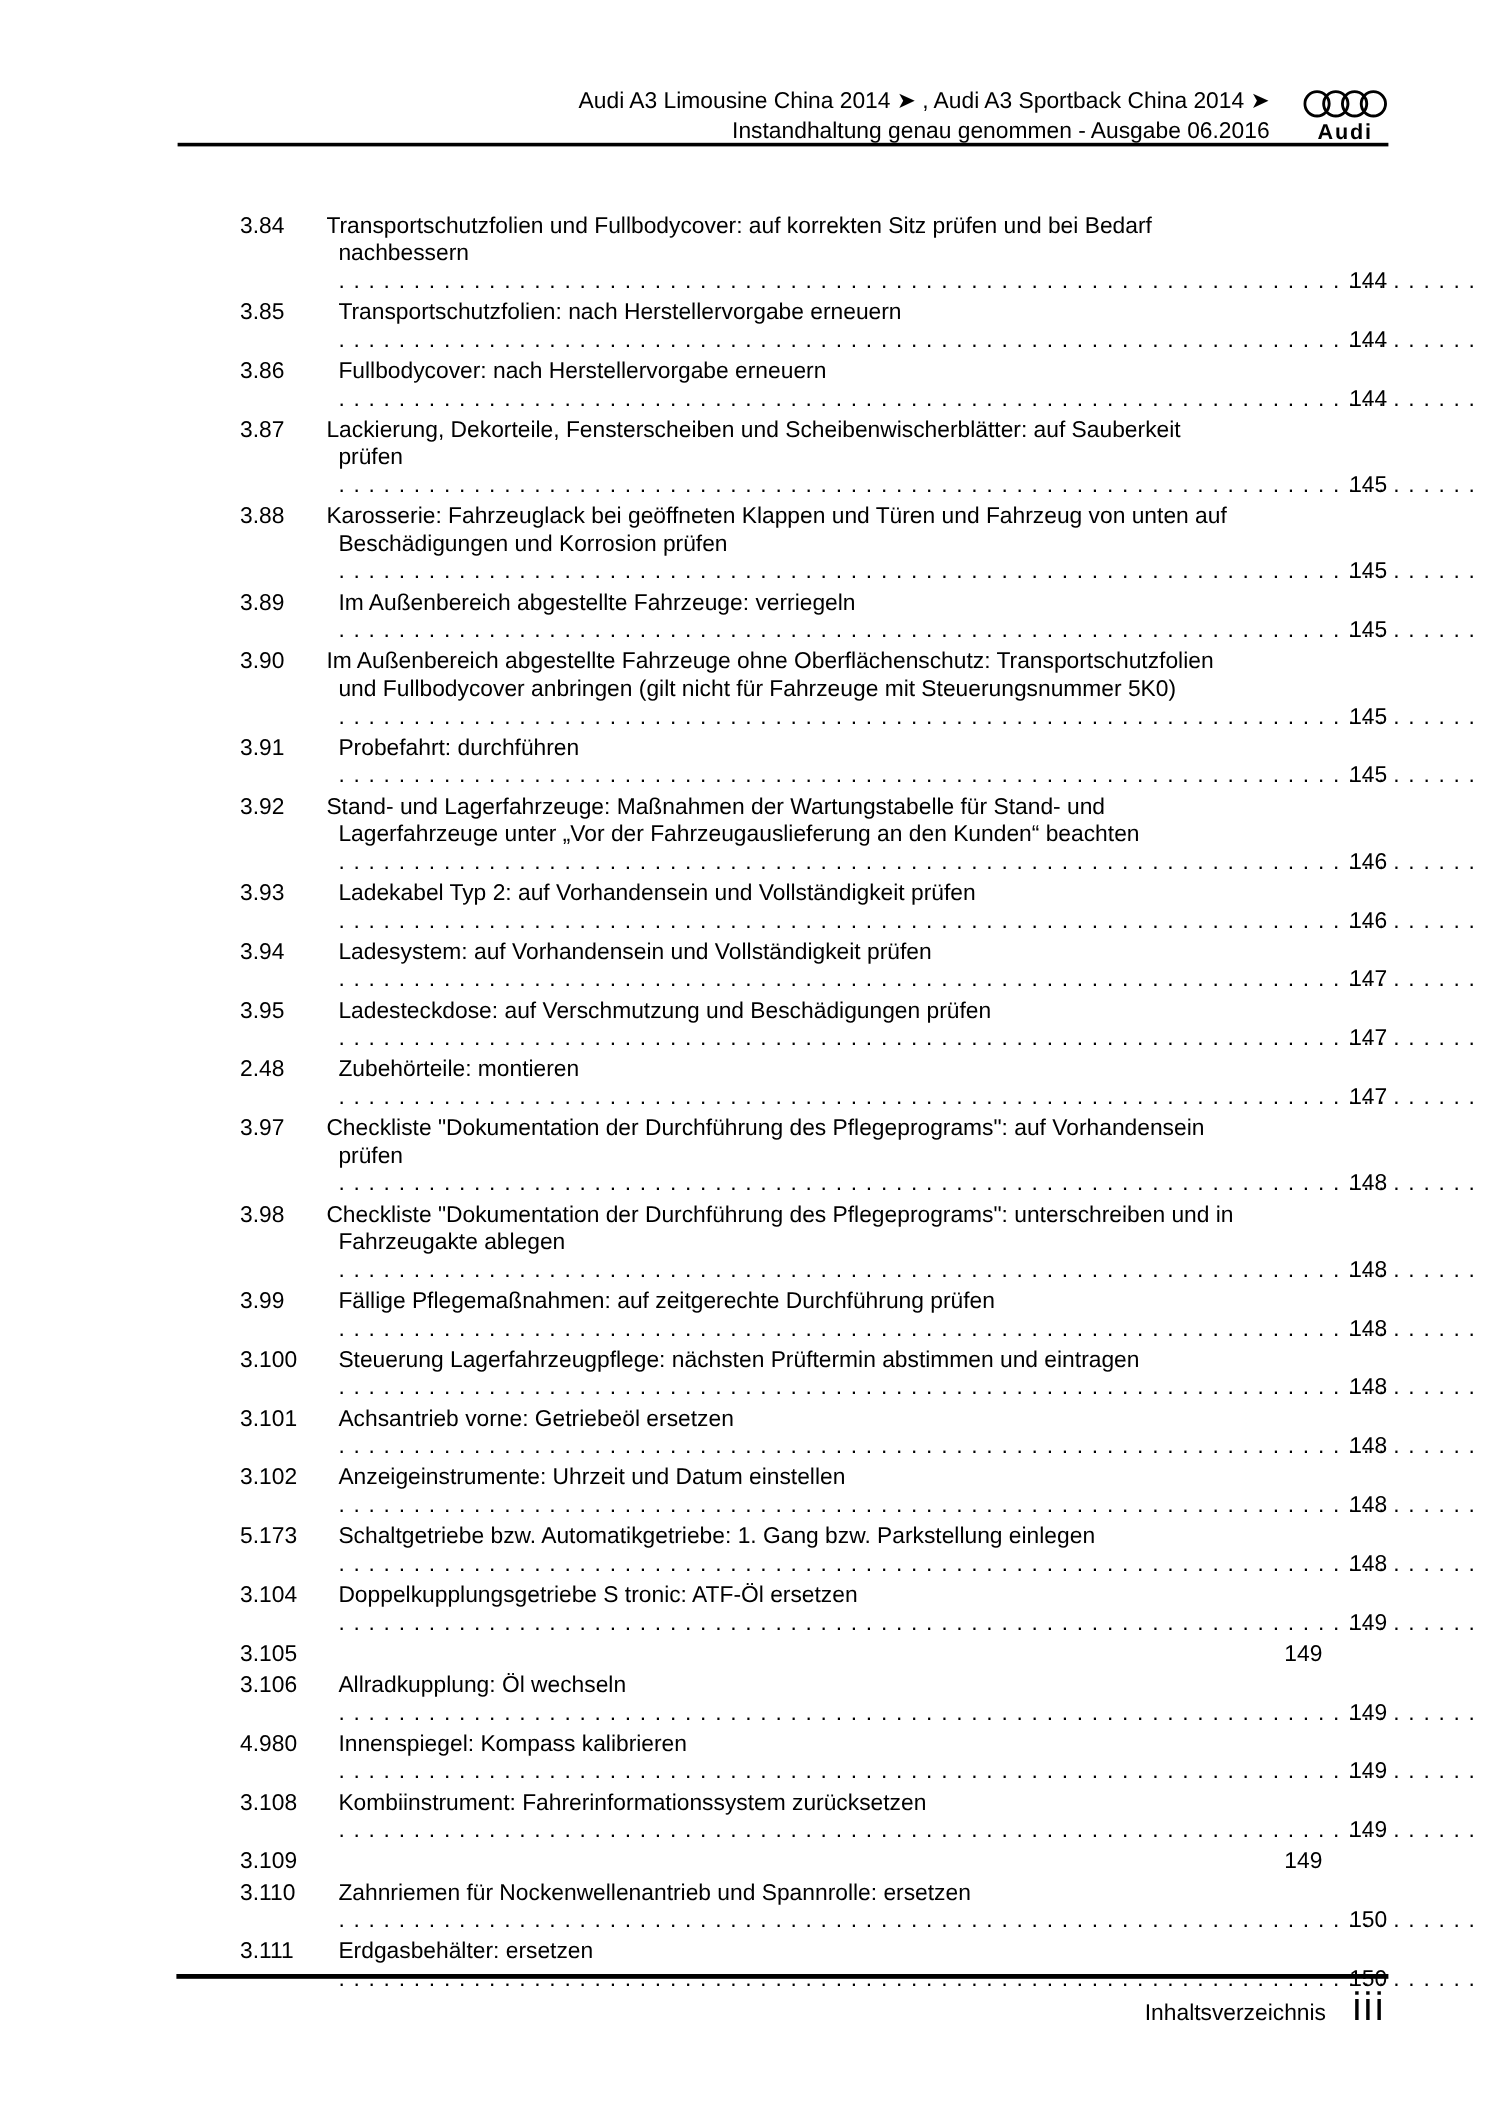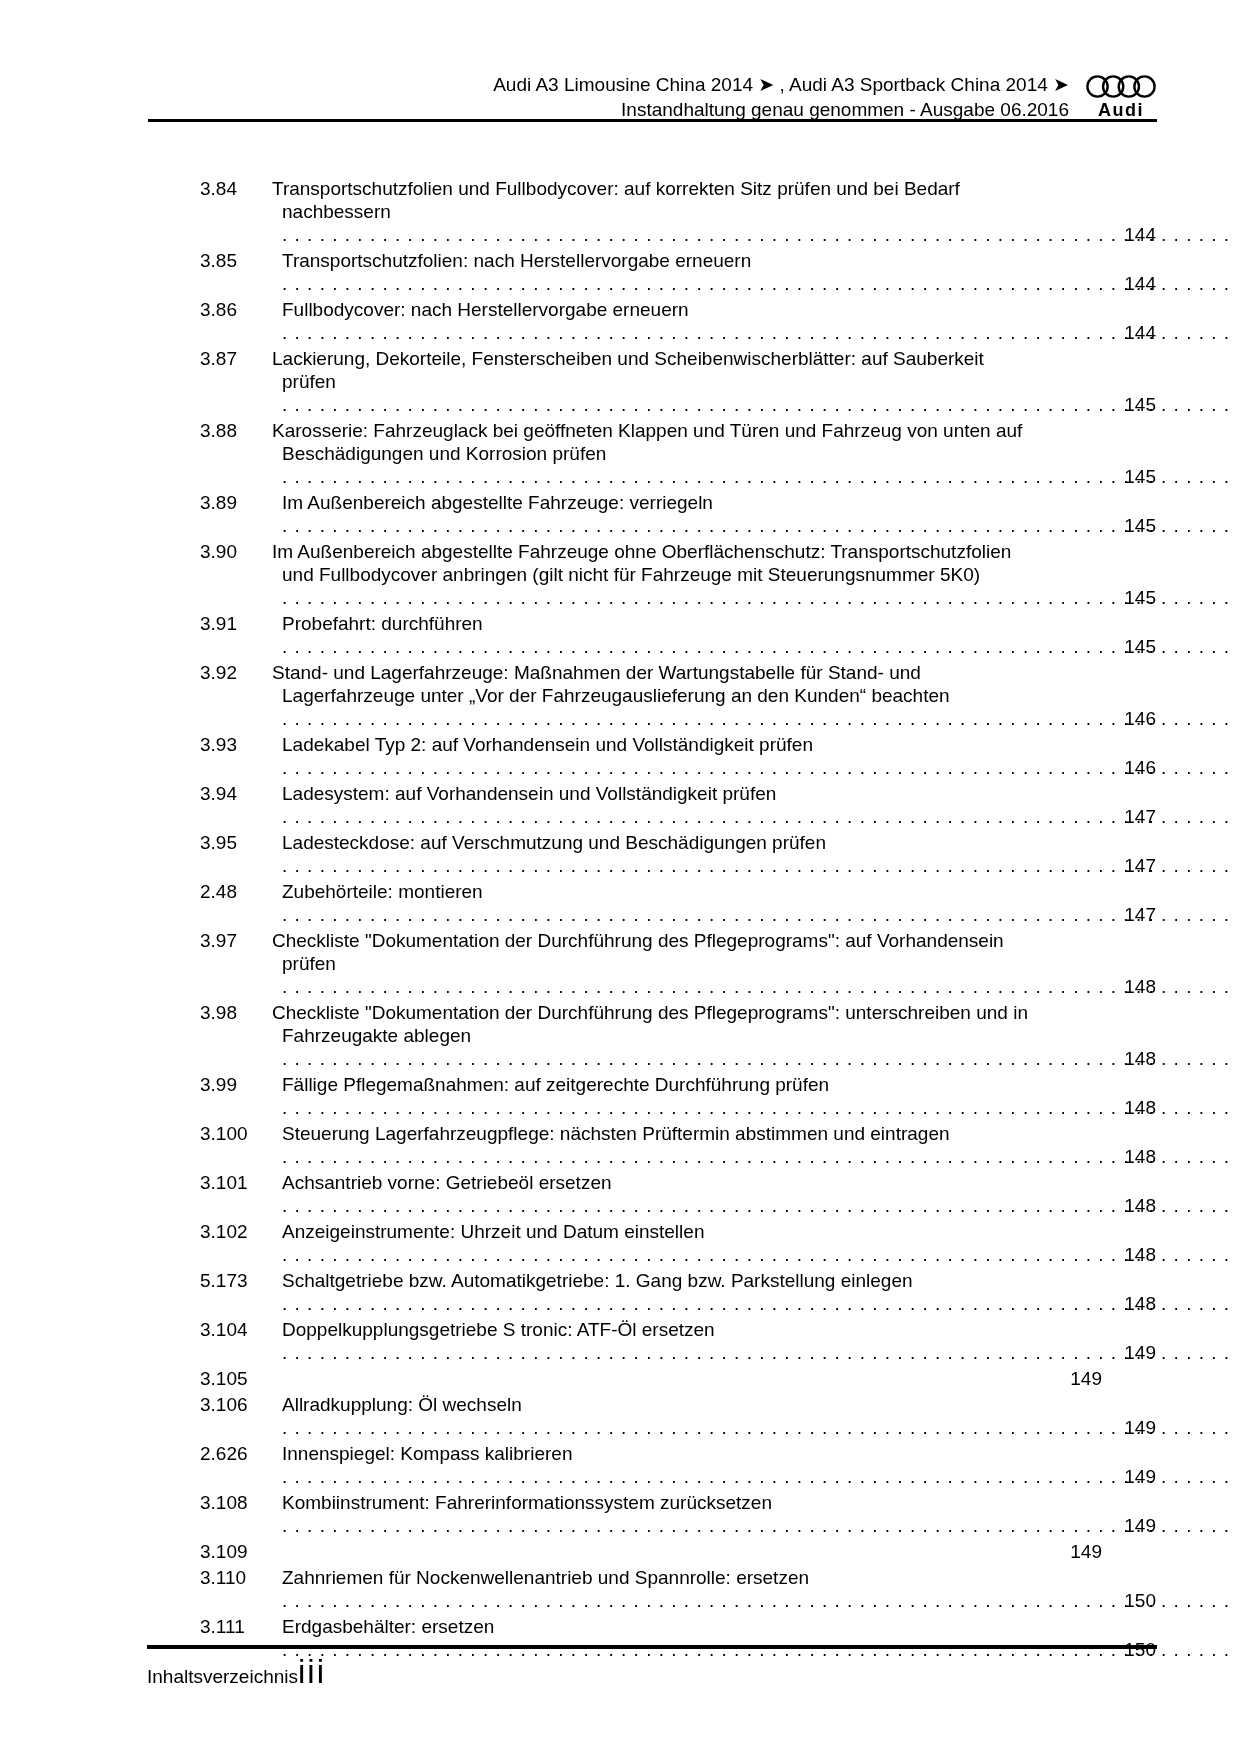--- a/index.html
+++ b/index.html
@@ -10,21 +10,21 @@
     position: relative;
     overflow: hidden;
   }
   .page { position: absolute; inset: 0; background: #ffffff; }
 
   
   .header {
     position: absolute;
     left: 148px; top: 66px; width: 1008px;
     display: flex; justify-content: flex-end; align-items: flex-start;
-    gap: 17px;
+    gap: 28px;
   }
   .header-text {
     text-align: right;
     font-size: 19px; line-height: 25px;
     padding-top: 6px;
     white-space: nowrap;
   }
   .logo-block { width: 70px; flex: 0 0 auto; text-align: center; padding-top: 7px; }
   .rings-svg { display: block; width: 70px; height: 27px; }
   .audi-wordmark {
@@ -66,21 +66,22 @@
 
   
   .footer-rule {
     position: absolute;
     left: 147px; top: 1645px; width: 1010px; height: 4px;
     background: #000000;
   }
   .footer {
     position: absolute;
     left: 147px; top: 1655px; width: 1008px;
-    display: flex; align-items: baseline;
+    display: flex; justify-content: flex-end; align-items: baseline;
+    gap: 22px;
   }
   .footer-label { font-size: 19px; }
   .footer-page { font-size: 33px; font-weight: 400; letter-spacing: 2px; line-height: 33px; }
 </style>
 </head>
 <body>
 
 <div class="page">
 
   <div class="header">
@@ -349,21 +350,21 @@
       <span class="toc-body">
         <span class="toc-line toc-line-last">
           <span class="toc-text">Allradkupplung: Öl wechseln</span>
           <span class="leader"></span>
         </span>
       </span>
       <span class="toc-page">149</span>
     </div>
 
     <div class="toc-entry">
-      <span class="toc-num">2.626</span>
+      <span class="toc-num">4.980</span>
       <span class="toc-body">
         <span class="toc-line toc-line-last">
           <span class="toc-text">Innenspiegel: Kompass kalibrieren</span>
           <span class="leader"></span>
         </span>
       </span>
       <span class="toc-page">149</span>
     </div>
 
     <div class="toc-entry">

